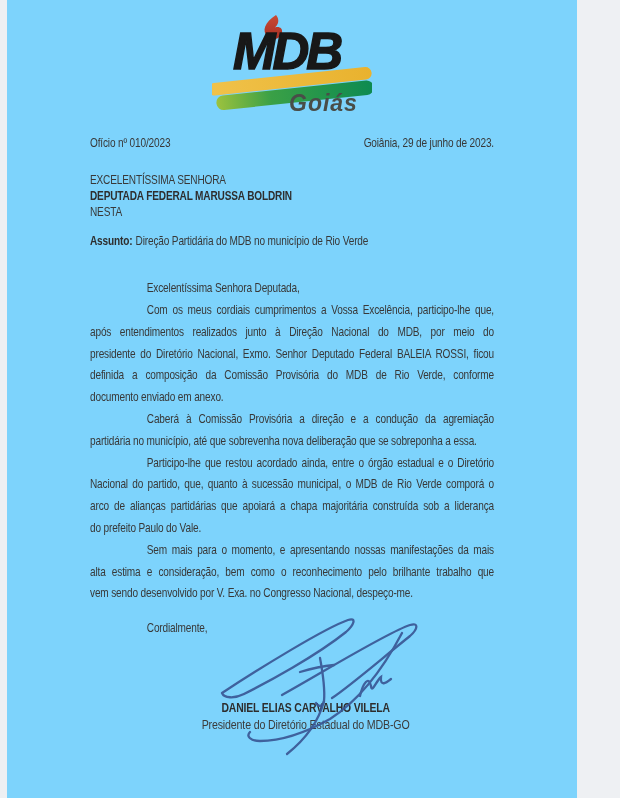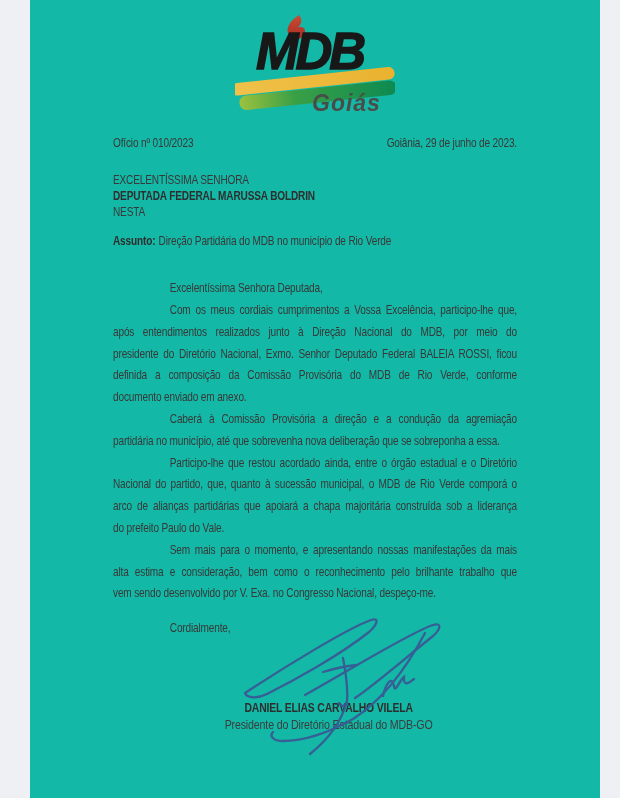--- a/index.html
+++ b/index.html
@@ -5,22 +5,22 @@
   html,body { margin:0; padding:0; }
   body {
     width:620px; height:798px; overflow:hidden;
     background:#eef0f3;
     font-family:"Liberation Sans", sans-serif;
     -webkit-font-smoothing:antialiased;
   }
   .page {
     position:relative;
     width:570px; height:798px;
-    margin-left:30px;
-    background:#14b8a6;
+    margin-left:7px;
+    background:#7dd3fc;
     color:#373737;
   }
   
   .logo-wrap { width:160px; margin:0 auto; padding-top:14px; }
   
   .col {
     margin-left:83px;
     width:505px;
     transform:scaleX(0.8);
     transform-origin:left top;

